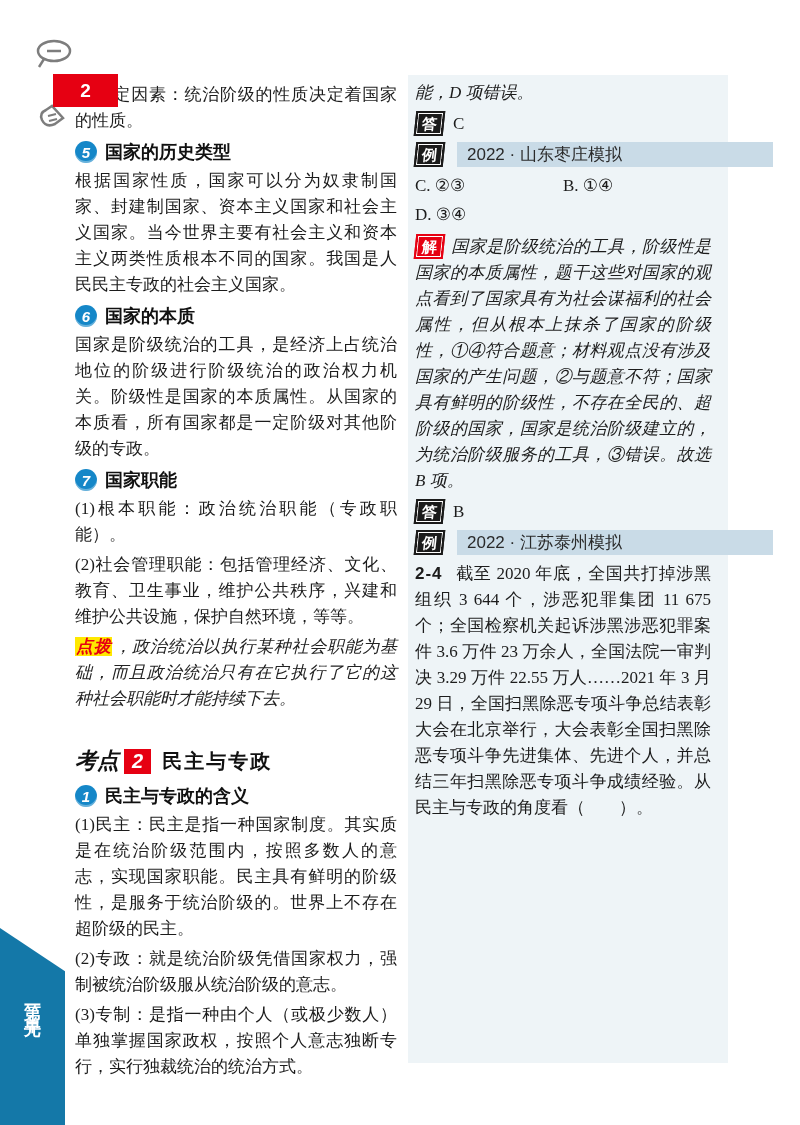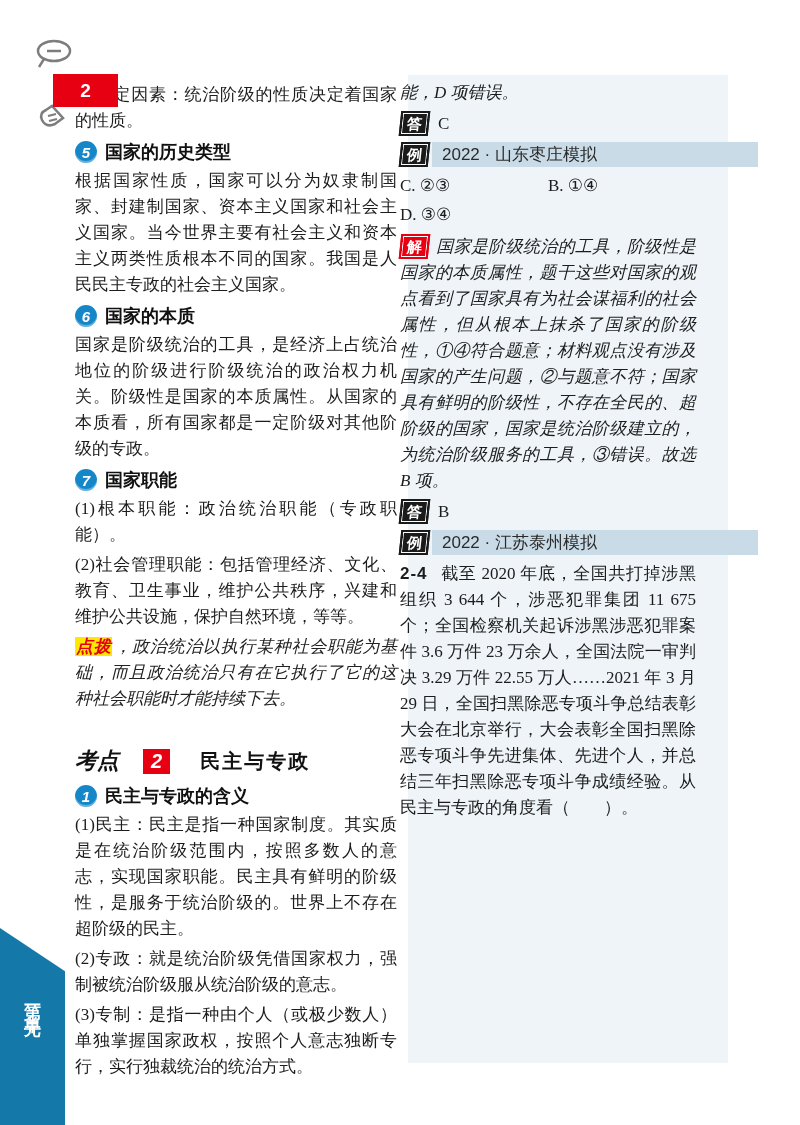--- a/index.html
+++ b/index.html
@@ -16,41 +16,41 @@
   .left-col p{margin:0 0 4px 0;font-size:17px;line-height:26px;text-align:justify;color:#1c1c1c;}
   .subhead{display:flex;align-items:center;gap:8px;margin:6px 0 4px 0;}
   .numcircle{flex:0 0 auto;width:22px;height:22px;border-radius:50%;background:#1587c8;
         color:#fff;display:inline-flex;align-items:center;justify-content:center;
         font-family:"Liberation Sans",sans-serif;font-weight:bold;font-style:italic;font-size:15px;
         box-shadow:inset 0 -2px 0 rgba(255,255,255,.35);}
   .subhead .ttl{font-family:"Liberation Sans",sans-serif;font-weight:bold;font-size:18px;color:#111;}
   .tip-badge{background:#ffe800;color:#e60012;font-weight:bold;font-style:italic;
         font-size:17px;padding:0 1px;margin-right:2px;}
   .tip-text{font-style:italic;color:#222;}
-  .kaodian{display:flex;align-items:center;gap:24px;margin:34px 0 8px 0;}
+  .kaodian{display:flex;align-items:center;gap:5px;margin:34px 0 8px 0;}
   .kaodian .kd-label{font-family:"Liberation Sans",sans-serif;font-weight:bold;font-style:italic;
         font-size:22px;color:#111;}
   .kd-num{background:#e60012;color:#fff;font-family:"Liberation Sans",sans-serif;font-weight:bold;
         font-style:italic;font-size:20px;padding:1px 8px;}
   .kaodian .kd-title{font-family:"Liberation Sans",sans-serif;font-weight:bold;font-size:20px;
         color:#111;letter-spacing:2px;margin-left:6px;}
   
   .right-panel{position:absolute;left:408px;top:75px;width:320px;height:988px;background:#eef4f7;}
-  .right-col{position:absolute;left:400px;top:80px;width:296px;}
+  .right-col{position:absolute;left:415px;top:80px;width:296px;}
   .right-col p{margin:0;font-size:17px;line-height:26px;text-align:justify;color:#1c1c1c;}
   .italic{font-style:italic;}
   .badge-dark,.badge-red{display:inline-block;color:#fff;font-family:"Liberation Sans",sans-serif;
         font-weight:bold;font-size:15px;line-height:1;padding:3px 5px;transform:skewX(-6deg);
         box-shadow:inset 0 0 0 1px #fff;}
   .badge-dark{background:#1a1a1a;border:2px solid #1a1a1a;}
   .badge-red{background:#e60012;border:2px solid #e60012;}
   .ans-row{display:flex;align-items:center;gap:9px;margin:5px 0;}
   .ans-val{font-size:17px;color:#1c1c1c;}
   .ex-row{display:flex;align-items:stretch;margin:6px 0;width:358px;}
-  .ex-bar{flex:1;background:#c9dbe7;margin-left:3px;display:flex;align-items:center;
+  .ex-bar{flex:1;background:#c9dbe7;margin-left:13px;display:flex;align-items:center;
         padding:1px 10px;font-family:"Liberation Sans",sans-serif;font-size:17px;color:#2a2a2a;}
   .qnum{font-family:"Liberation Sans",sans-serif;font-weight:bold;font-size:17px;
         letter-spacing:1px;margin-right:13px;font-style:normal;}
   .opt-grid{display:grid;grid-template-columns:1fr 1fr;row-gap:3px;margin:2px 0 6px 0;
         font-size:17px;line-height:26px;}
   .opt{white-space:nowrap;}
   .explain .badge-red{margin-right:7px;}
   
   .unit-tab{position:absolute;left:0;top:928px;width:65px;height:197px;background:#1478a8;
         clip-path:polygon(0 0,100% 22%,100% 100%,0 100%);display:flex;justify-content:center;}

